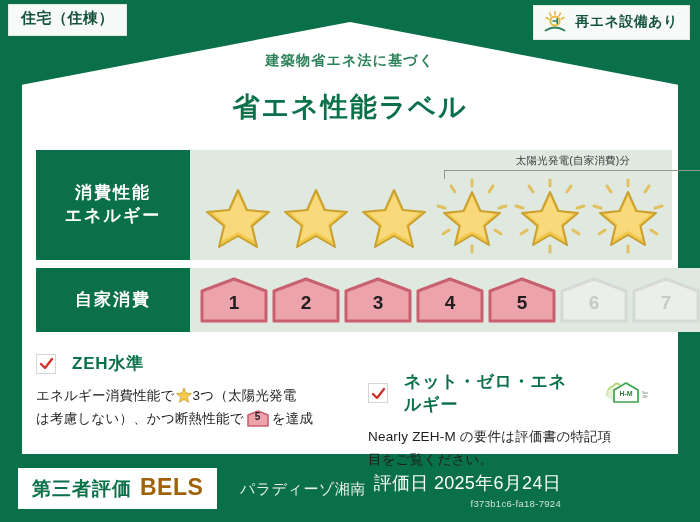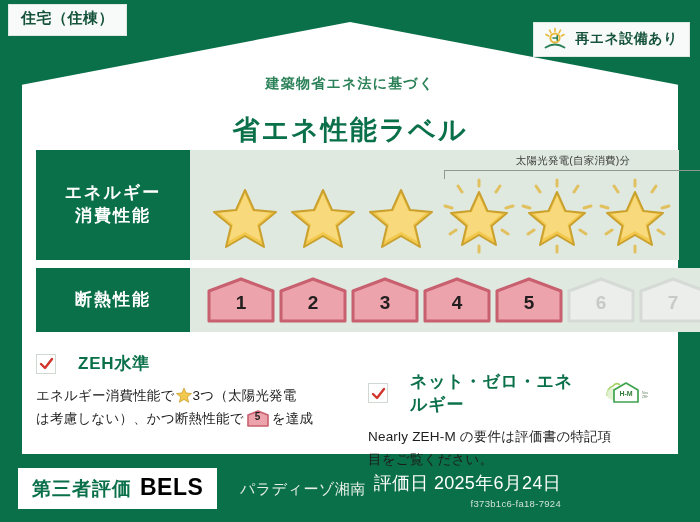--- a/index.html
+++ b/index.html
@@ -36,35 +36,35 @@
     font-size: 15px;
     font-weight: bold;
     color: #16533c;
     letter-spacing: .5px;
     z-index: 6;
   }
 
   
   .renew-badge {
     position: absolute;
-    right: 10px; top: 22px;
+    right: 10px; top: 5px;
     background: #f7faf8;
     border: 1px solid #dfe8e3;
     padding: 4px 11px 5px 8px;
     display: flex; align-items: center; gap: 7px;
     z-index: 6;
   }
   .renew-badge .txt {
     font-size: 14px; font-weight: bold; color: #16533c; letter-spacing: .5px;
   }
   .sun-icon { width: 26px; height: 24px; display:block; }
 
   
   .title-wrap {
-    position: absolute; left: 0; top: 75px; width: 700px;
+    position: absolute; left: 0; top: 52px; width: 700px;
     text-align: center; z-index: 5;
   }
   .title-sub {
     font-size: 14px; font-weight: bold; color: #2b8158; letter-spacing: 1.2px;
   }
   .title-main {
     margin-top: 19px;
     font-size: 27px; font-weight: bold; color: #0a7049; letter-spacing: 2px;
   }
 
@@ -77,21 +77,21 @@
     width: 154px; background: #0a7049; color: #fff;
     display: flex; flex-direction: column; align-items: center; justify-content: center;
     font-size: 17px; font-weight: bold; letter-spacing: 2px; line-height: 1.35;
     flex: none;
   }
   .row-label span { display: block; }
 
   .row-value {
     flex: 1; background: #dfe9df;
     position: relative;
-    display: flex; align-items: flex-end; justify-content: flex-start; padding-left: 7px;
+    display: flex; align-items: flex-end; justify-content: flex-start;
   }
 
   
   .row-energy .row-value { height: 110px; }
   .stars { display: flex; align-items: center; padding: 0 6px 6px 10px; gap: 2px; }
   .star-cell { width: 76px; height: 76px; position: relative; }
   .star-cell svg { width: 76px; height: 76px; display: block; }
 
   
   .solar-annot {
@@ -123,21 +123,21 @@
   .house-badge.off .num { color: #c6cbc6; }
 
   
   .checks {
     position: absolute; left: 36px; top: 352px; width: 628px;
     display: flex; z-index: 5;
   }
   .check-col { width: 50%; padding-right: 16px; }
   .check-col.right { padding-left: 18px; border-left: 0; margin-top: 18px; }
 
-  .check-head { display: flex; align-items: center; gap: 22px; }
+  .check-head { display: flex; align-items: center; gap: 16px; }
   .checkbox {
     width: 20px; height: 20px; flex: none;
     border: 1.5px solid #cfd9d2; background: #fff;
     display: flex; align-items: center; justify-content: center;
   }
   .checkbox svg { width: 15px; height: 15px; display: block; }
   .check-title {
     font-size: 17px; font-weight: bold; color: #0a7049; letter-spacing: .8px;
   }
   .zehm-logo { margin-left: 6px; display: flex; align-items: center; }
@@ -164,21 +164,21 @@
   .footer {
     position: absolute; left: 0; bottom: 0; width: 577px; height: 62px;
     z-index: 6;
   }
   .bels-plate {
     position: absolute; left: 18px; top: 8px;
     background: #ffffff; padding: 6px 14px 7px 14px;
     display: flex; align-items: baseline; gap: 8px;
   }
   .bels-jp { font-size: 19px; font-weight: bold; color: #0a7049; letter-spacing: 1px; }
-  .bels-en { font-size: 23px; font-weight: bold; color: #000000; letter-spacing: .5px; }
+  .bels-en { font-size: 23px; font-weight: bold; color: #a16207; letter-spacing: .5px; }
   .bldg-name {
     position: absolute; left: 240px; top: 20px;
     font-size: 15px; color: #e8efe9; letter-spacing: .5px;
   }
   .footer-right {
     position: absolute; right: 16px; top: 11px; text-align: right; color: #ffffff;
   }
   .eval-date { font-size: 18px; letter-spacing: .3px; }
   .eval-id { font-size: 9.5px; margin-top: 3px; color: #cfe2d6; letter-spacing: .3px; }
 </style>
@@ -213,22 +213,22 @@
 
   <div class="title-wrap">
     <div class="title-sub">建築物省エネ法に基づく</div>
     <div class="title-main">省エネ性能ラベル</div>
   </div>
 
   <div class="rows">
 
     <div class="perf-row row-energy">
       <div class="row-label">
+        <span>消費性能</span>
         <span>エネルギー</span>
-        <span>消費性能</span>
       </div>
       <div class="row-value">
 
         <div class="solar-annot">
           <div class="cap">太陽光発電(自家消費)分</div>
           <div class="bracket"></div>
         </div>
 
         <div class="stars">
 
@@ -298,21 +298,21 @@
               <polygon points="38,14 46.5,33 66,35 50.5,48 55,67 38,57 21,67 25.5,48 10,35 29.5,33" fill="#f2c94c" stroke="#caa02f" stroke-width="2" stroke-linejoin="round"></polygon>
               <polygon points="38,18 45,34 60.5,36 48.5,46.5 52,61 38,53 24,61 27.5,46.5 15.5,36 31,34" fill="#fadf8e" opacity=".75"></polygon>
             </svg>
           </div>
         </div>
       </div>
     </div>
 
     <div class="perf-row row-insul">
       <div class="row-label">
-        <span>断熱性能</span>
+        <span>自家消費</span>
       </div>
       <div class="row-value">
         <div class="houses">
           <div class="house-badge on">
             <svg viewBox="0 0 68 46">
                 <polygon points="34,2 66,14 66,44 2,44 2,14" fill="#eda3ac" stroke="#c8606f" stroke-width="3" stroke-linejoin="round"></polygon>
               </svg>
             <span class="num">1</span>
           </div>
           <div class="house-badge on">

